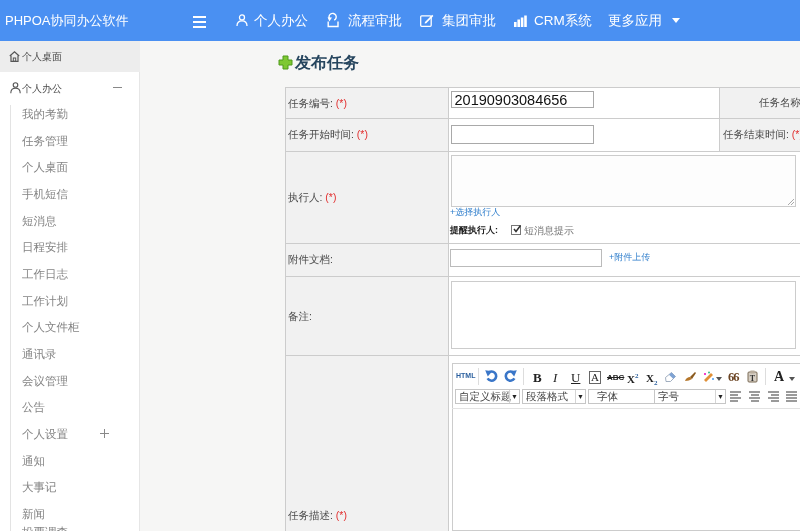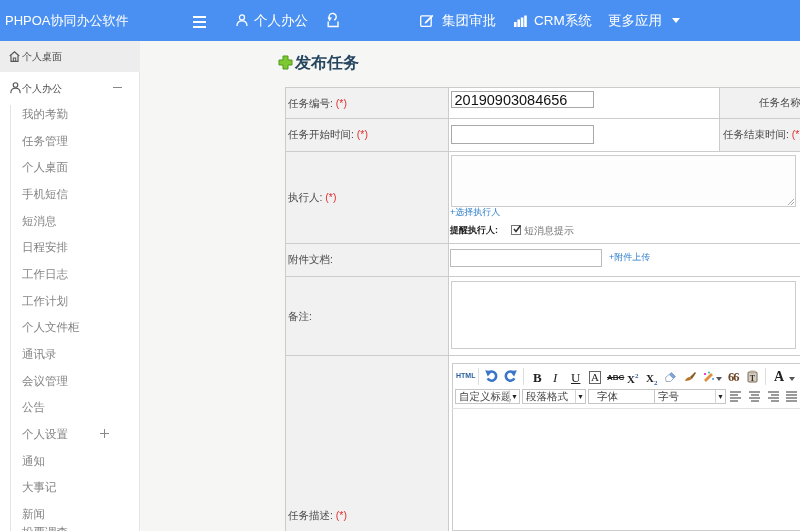--- a/index.html
+++ b/index.html
@@ -47,20 +47,21 @@
   <svg class="abs" style="left:236px;top:14px" width="12" height="13" viewBox="0 0 12 13">
       <circle cx="6" cy="3.4" r="2.5" fill="none" stroke="#fff" stroke-width="1.3"></circle>
       <path d="M1 12 C1 8.5 3 6.8 6 6.8 C9 6.8 11 8.5 11 12" fill="none" stroke="#fff" stroke-width="1.3"></path>
     </svg>
   <div class="nitem" style="left:254px;">个人办公</div>
   <svg class="abs" style="left:326px;top:12px" width="14" height="16" viewBox="0 0 14 16">
       <path d="M2.2 9.5 L2.2 14.5 L12 14.5 L12 9.5" fill="none" stroke="#fff" stroke-width="1.4"></path>
       <path d="M3.8 7.2 A3.6 3.6 0 1 1 8.2 8.2" fill="none" stroke="#fff" stroke-width="1.4"></path>
       <path d="M1.6 5.2 L6 5.6 L3.4 9.4 Z" fill="#fff"></path>
     </svg>
+  <div class="nitem" style="left:348px;">流程审批</div>
   <svg class="abs" style="left:420px;top:14px" width="14" height="13" viewBox="0 0 14 13">
       <rect x="0.7" y="1.8" width="10.5" height="10.5" rx="1" fill="none" stroke="#fff" stroke-width="1.3"></rect>
       <path d="M5 8 L12.2 0.8 L13.4 2 L6.3 9.2 L4.6 9.6 Z" fill="#fff"></path>
     </svg>
   <div class="nitem" style="left:442px;">集团审批</div>
   <svg class="abs" style="left:514px;top:15px" width="13" height="12" viewBox="0 0 13 12">
       <rect x="0" y="7" width="2.6" height="5" fill="#fff"></rect>
       <rect x="3.4" y="4.5" width="2.6" height="7.5" fill="#fff"></rect>
       <rect x="6.8" y="2.5" width="2.6" height="9.5" fill="#fff"></rect>
       <rect x="10.2" y="0.5" width="2.6" height="11.5" fill="#fff"></rect>

